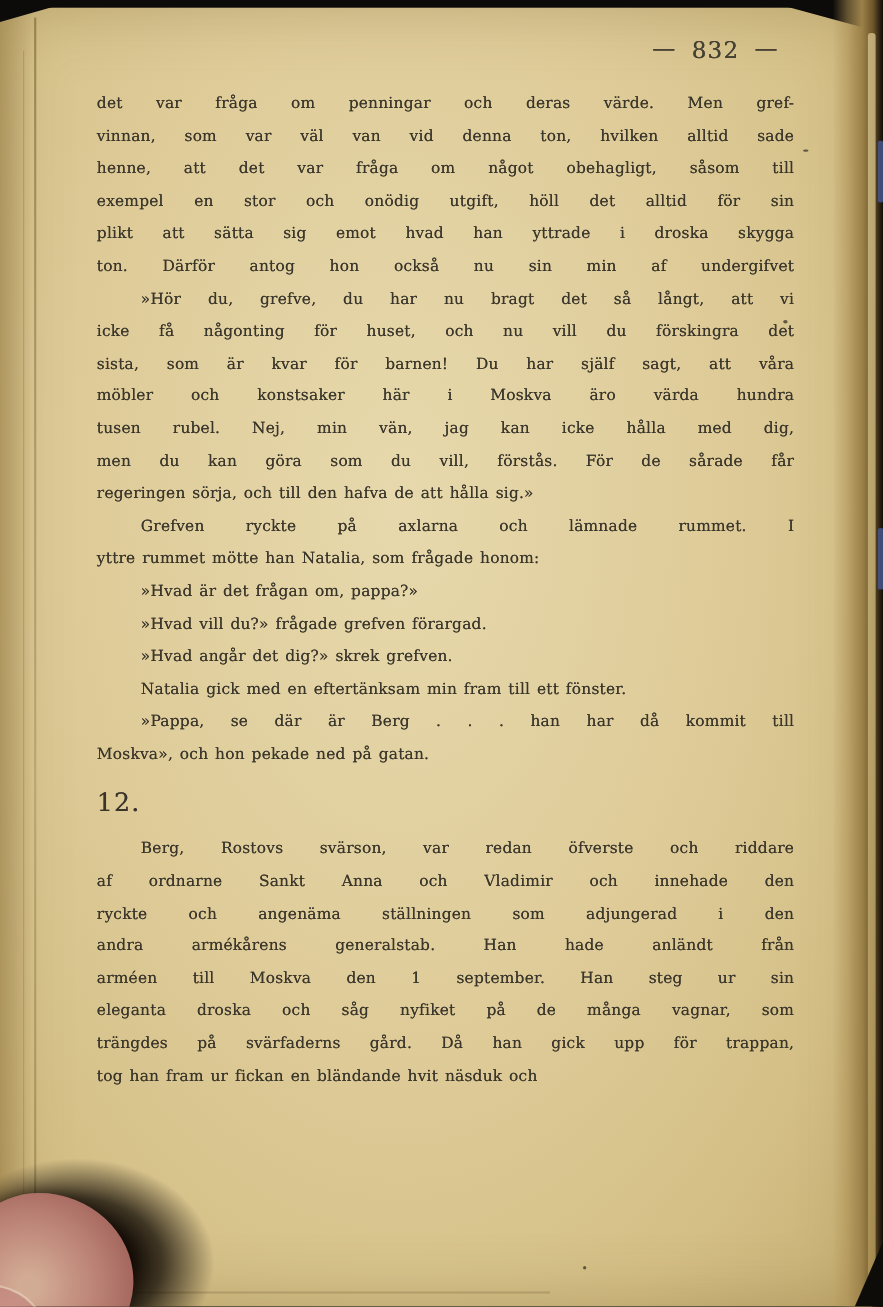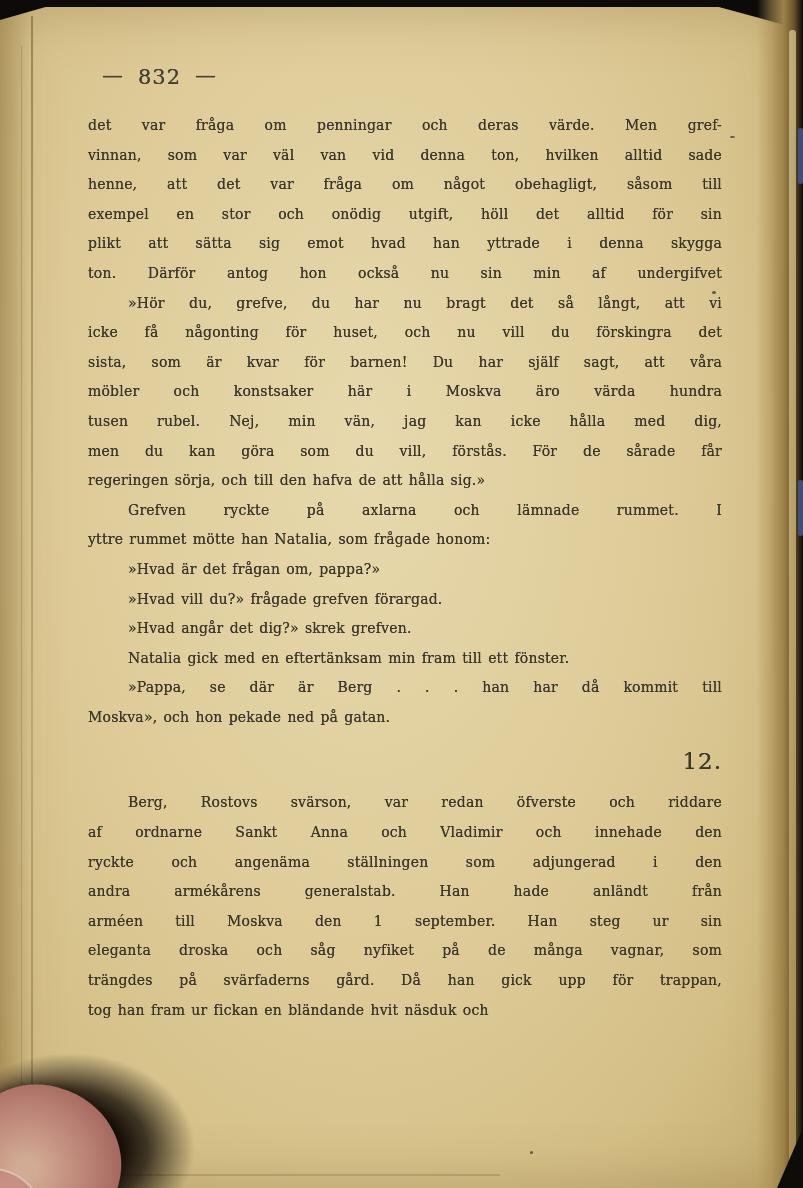--- a/index.html
+++ b/index.html
@@ -52,35 +52,35 @@
   .bottom-line{position:absolute;left:40px;bottom:12px;width:58%;height:2px;background:rgba(125,102,55,.3);}
   
   .speck{position:absolute;border-radius:50%;background:#5d5642;}
   
   #text-col{
     position:absolute;left:88px;top:0;width:634px;
     color:#3a362b;
     text-shadow:0 0 .6px rgba(55,50,40,.85);
   }
   #page-header{
-    margin-top:59px;height:30px;
-    text-align:left;font-size:21px;color:#444033;letter-spacing:1px;
+    margin-top:28px;height:30px;
+    text-align:right;font-size:21px;color:#444033;letter-spacing:1px;
   }
   #page-header .dash{margin:0 14px;position:relative;top:-2px;}
   #body-before{margin-top:16px;}
   .para{margin:0;}
   .line{
     font-size:14px;line-height:29.6px;
     text-align:justify;word-spacing:1.5px;letter-spacing:.2px;
   }
   .line.fill{text-align-last:justify;}
   .line.indent{text-indent:40px;}
   #section-heading{
     margin-top:14px;margin-bottom:12px;
-    text-align:right;font-size:23px;line-height:30px;color:#39352a;
+    text-align:left;font-size:23px;line-height:30px;color:#39352a;
     letter-spacing:1px;
   }
   
   #finger{position:absolute;left:0;bottom:0;width:200px;height:150px;pointer-events:none;}
   .finger-shadow{
     position:absolute;left:-55px;bottom:-55px;width:250px;height:190px;border-radius:50%;
     background:radial-gradient(closest-side,rgba(14,8,3,.96) 40%,rgba(14,8,3,.75) 62%,rgba(14,8,3,0) 100%);
   }
   .finger-body{
     position:absolute;left:-38px;bottom:-48px;width:160px;height:150px;
@@ -119,21 +119,21 @@
       <div id="page-header">
         <span class="dash">—</span><span>832</span><span class="dash">—</span>
       </div>
 
       <div id="body-before">
           <div class="para">
             <div class="line fill">det var fråga om penningar och deras värde. Men gref-</div>
             <div class="line fill">vinnan, som var väl van vid denna ton, hvilken alltid sade</div>
             <div class="line fill">henne, att det var fråga om något obehagligt, såsom till</div>
             <div class="line fill">exempel en stor och onödig utgift, höll det alltid för sin</div>
-            <div class="line fill">plikt att sätta sig emot hvad han yttrade i denna skygga</div>
+            <div class="line fill">plikt att sätta sig emot hvad han yttrade i droska skygga</div>
             <div class="line fill">ton. Därför antog hon också nu sin min af undergifvet</div>
           </div>
           <div class="para">
             <div class="line fill indent">»Hör du, grefve, du har nu bragt det så långt, att vi</div>
             <div class="line fill">icke få någonting för huset, och nu vill du förskingra det</div>
             <div class="line fill">sista, som är kvar för barnen! Du har själf sagt, att våra</div>
             <div class="line fill">möbler och konstsaker här i Moskva äro värda hundra</div>
             <div class="line fill">tusen rubel. Nej, min vän, jag kan icke hålla med dig,</div>
             <div class="line fill">men du kan göra som du vill, förstås. För de sårade får</div>
             <div class="line">regeringen sörja, och till den hafva de att hålla sig.»</div>

